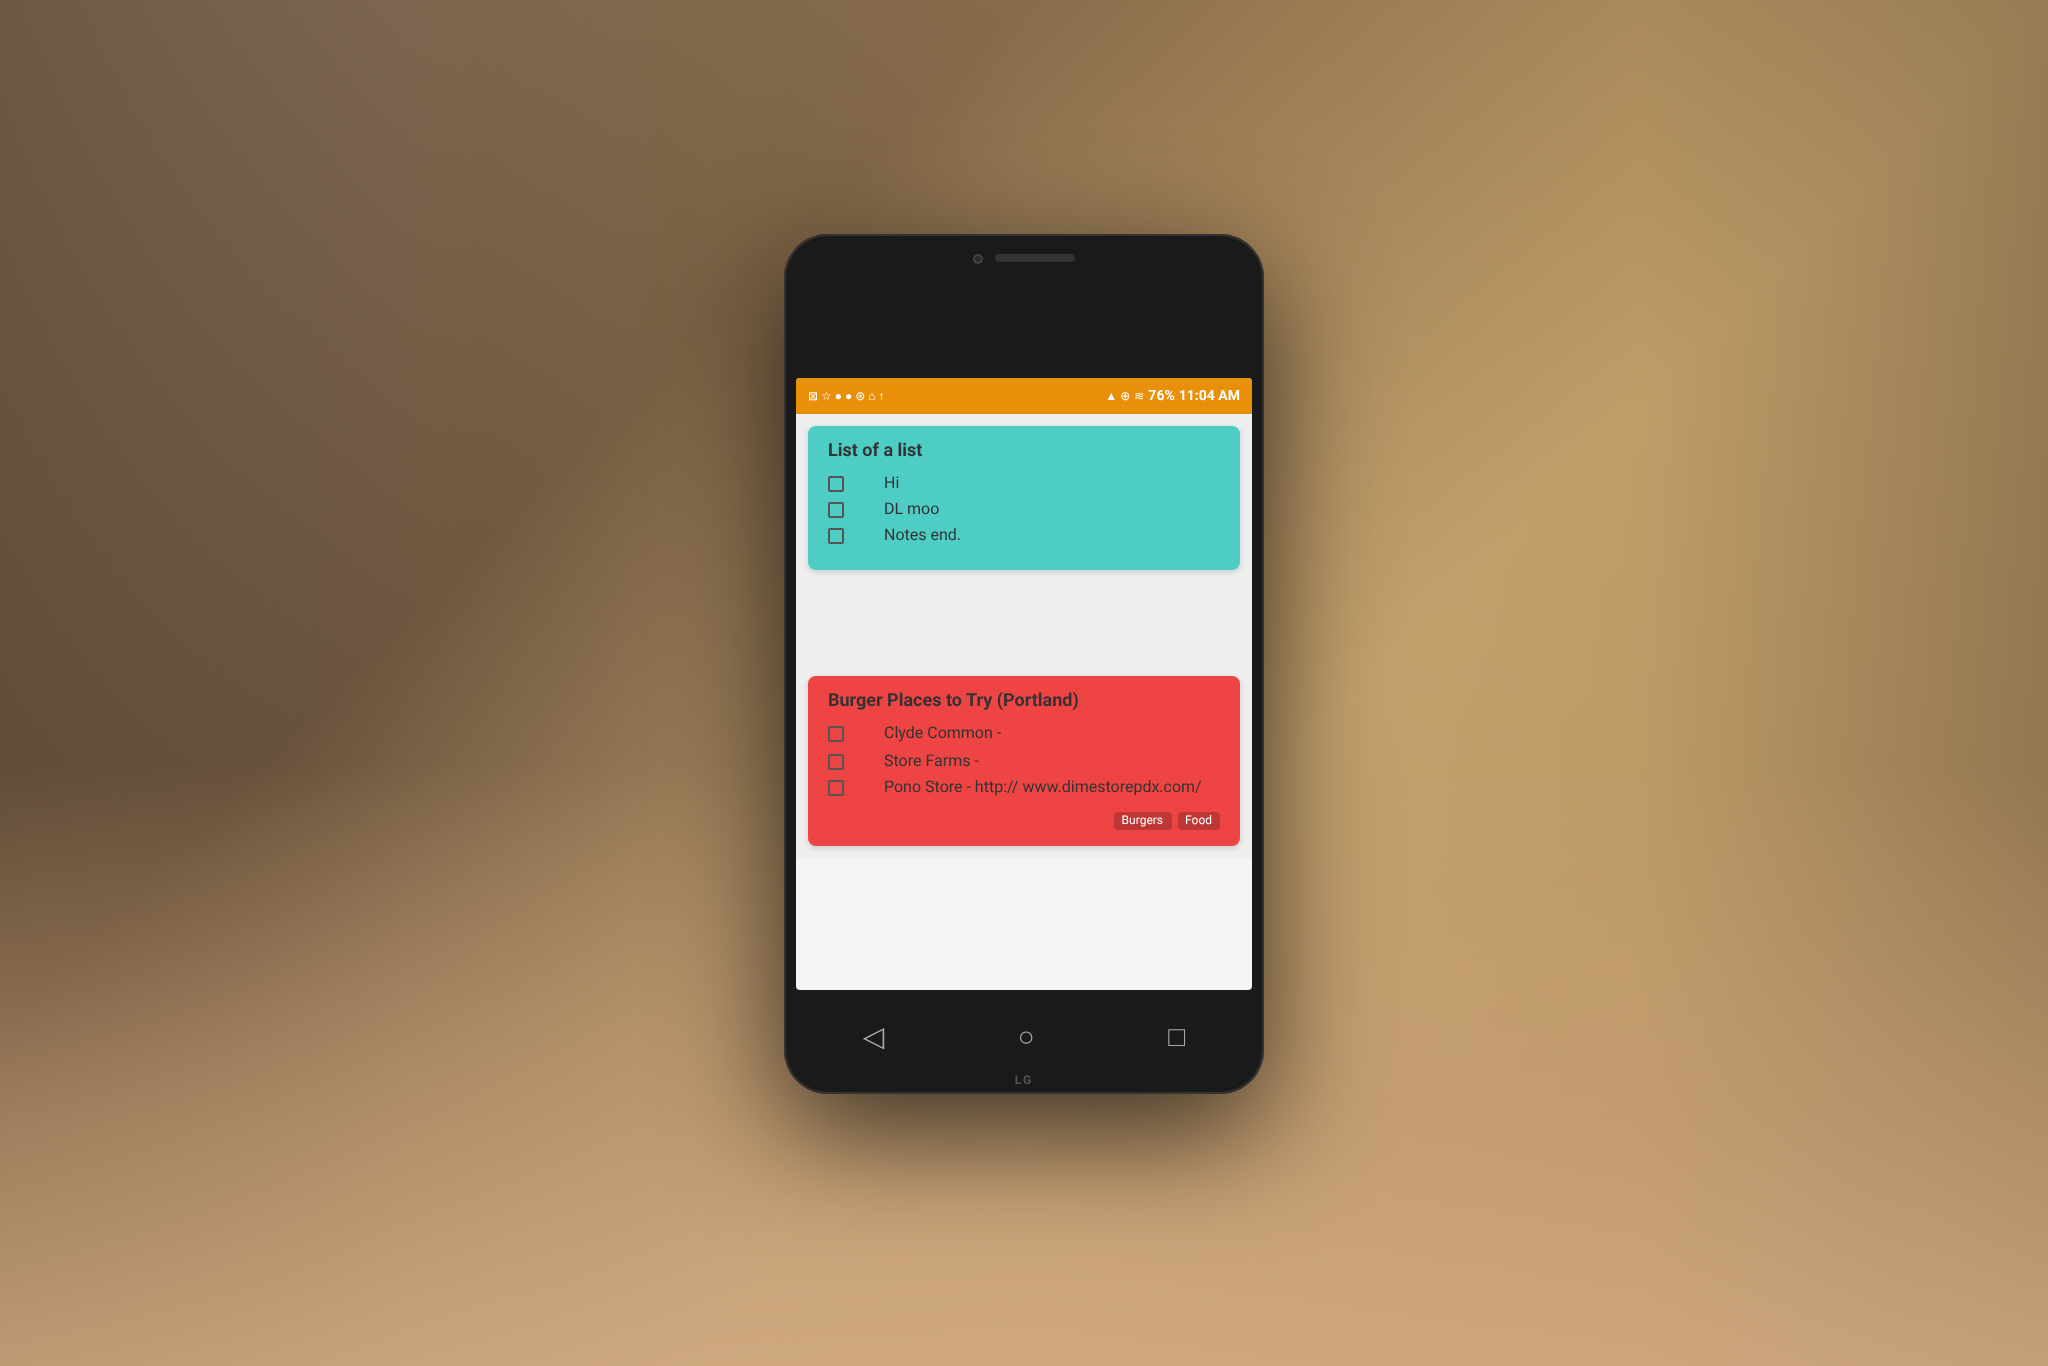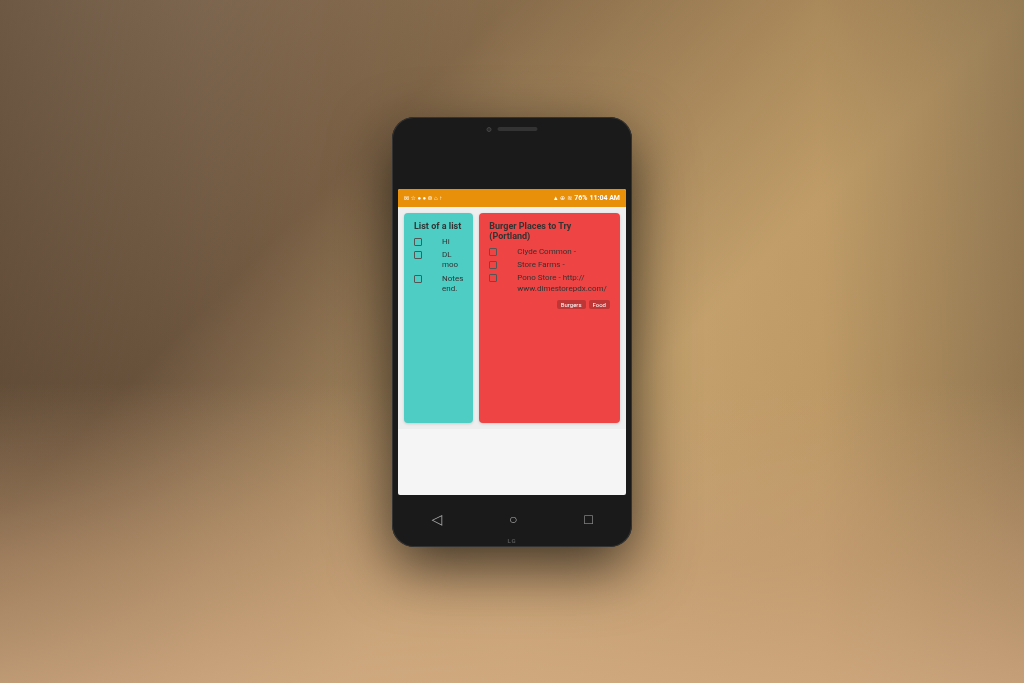--- a/index.html
+++ b/index.html
@@ -132,21 +132,21 @@
       background: white;
       border-radius: 1px;
     }
 
     .notes-scroll {
       height: calc(100% - 18px - 34px - 32px);
       overflow: hidden;
       background: #eeeeee;
       padding: 6px;
       display: flex;
-      flex-direction: row;
+      flex-direction: column;
       gap: 6px;
       justify-content: space-between;
     }
 
     
     .note-card {
       border-radius: 4px;
       padding: 8px 10px;
       box-shadow: 0 1px 3px rgba(0,0,0,0.15);
     }

